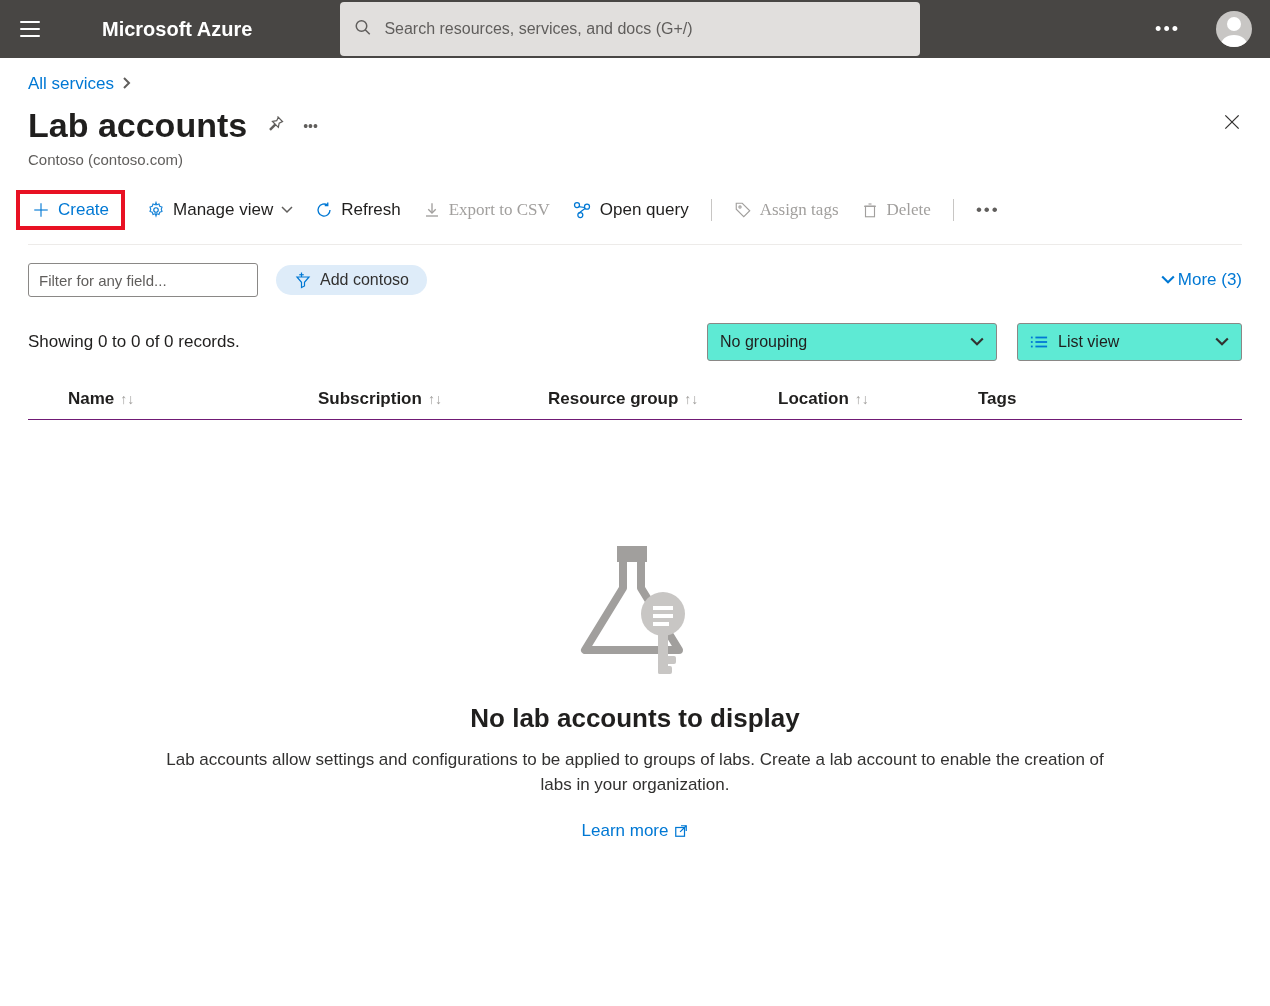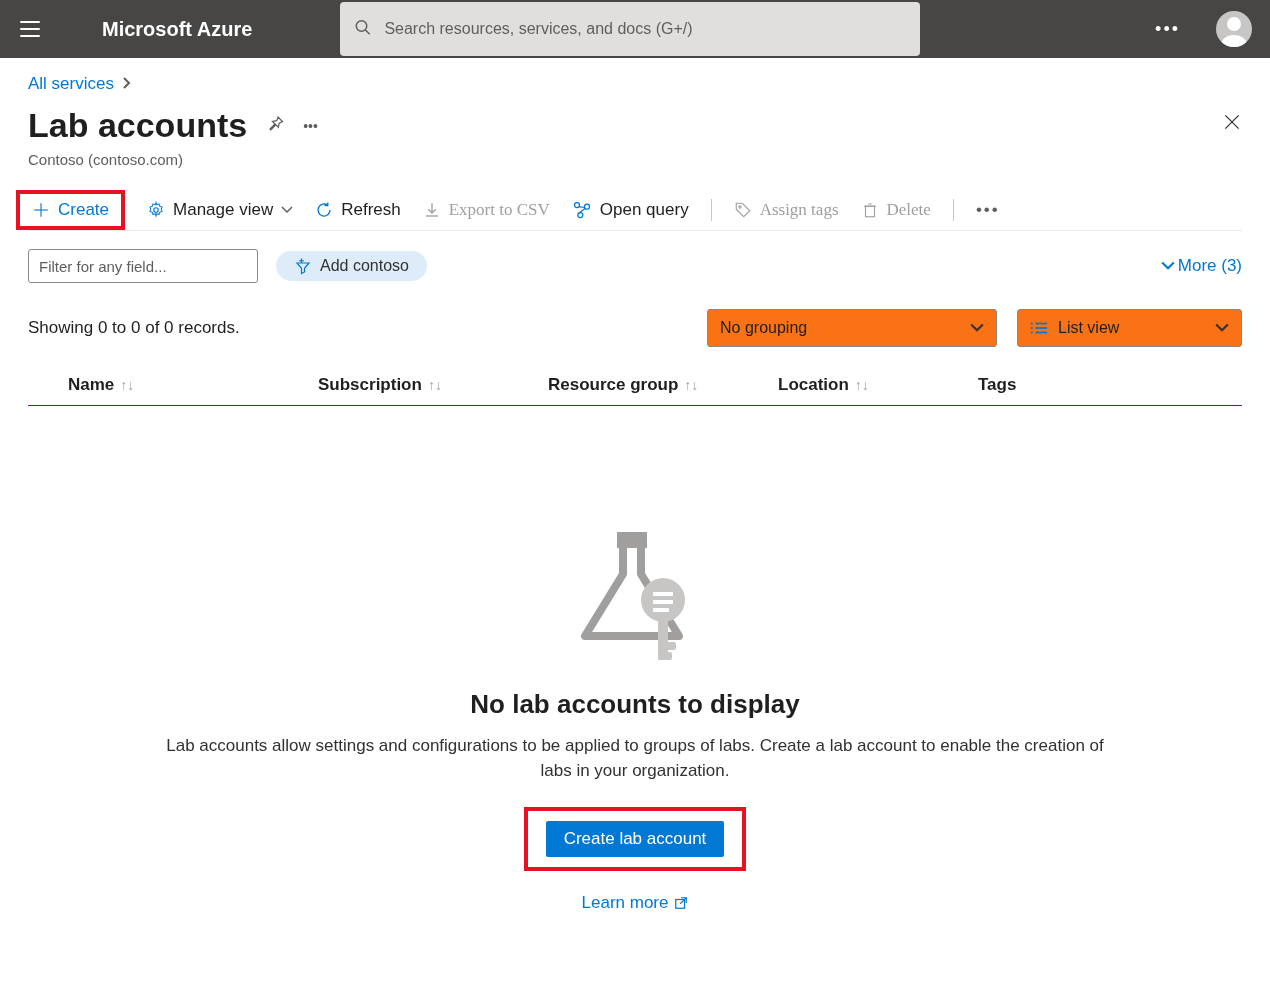--- a/index.html
+++ b/index.html
@@ -59,21 +59,21 @@
   .chev { color:#605e5c; font-size:14px;}
   .title-row { display:flex; align-items:center; gap:18px; }
   .page-title { font-size: 34px; font-weight:600; margin:0;}
   .pin-icon, .title-more { color:#605e5c; cursor:pointer; }
   .close-x { position:absolute; right:28px; top:54px; cursor:pointer; color:#323130;}
   .subtitle { color:#605e5c; font-size:15px; margin-top:6px; }
 
   
   .toolbar {
     display:flex; align-items:center; gap:22px;
-    margin-top: 22px; padding-bottom: 0;
+    margin-top: 22px; padding-bottom: 14px;
     border-bottom: 1px solid #edebe9;
   }
   .tool-btn { display:flex; align-items:center; gap:8px; font-size:17px; cursor:pointer; color:var(--text-dark); }
   .tool-btn.blue { color: var(--azure-blue); }
   .tool-btn.disabled { color: var(--text-disabled); cursor:default;font-family:Liberation Serif, serif; }
   .tool-btn svg { flex-shrink:0; }
   .tool-sep { width:1px; height:22px; background:#c8c6c4; }
   .highlight-box {
     border: 4px solid var(--highlight);
     padding: 6px 12px; margin-left:-12px;
@@ -93,21 +93,21 @@
   }
   .filter-spacer{flex:1;}
   .more-link { color:var(--azure-blue); font-size:17px; display:flex; align-items:center; gap:3px; cursor:pointer;}
 
   
   .info-row { display:flex; align-items:center; margin-top:26px; gap:20px;}
   .records-text { font-size:17px; flex:1;}
   .az-select {
     height:38px; border:1px solid var(--border-gray); border-radius:3px;
     display:flex; align-items:center; padding:0 12px; font-size:16px; gap:10px;
-    cursor:pointer; background:#f97316;
+    cursor:pointer; background:#5eead4;
   }
   .az-select .chev-down { margin-left:auto; }
   .sel-grouping{width:290px;}
   .sel-view{width:225px;}
 
   
   .thead {
     display:flex; align-items:center; margin-top:18px;
     border-bottom:1px solid #701a75; padding: 10px 0;
   }
@@ -344,23 +344,20 @@
         <rect x="93" y="126" width="14" height="8" rx="2"></rect>
       </g>
       <g stroke="#fff" stroke-width="4">
         <line x1="88" y1="68" x2="108" y2="68"></line>
         <line x1="88" y1="76" x2="108" y2="76"></line>
         <line x1="88" y1="84" x2="104" y2="84"></line>
       </g>
     </svg>
     <h2 class="empty-title">No lab accounts to display</h2>
     <p class="empty-desc">Lab accounts allow settings and configurations to be applied to groups of labs. Create a lab account to enable the creation of labs in your organization.</p>
-    <span class="primary-btn-wrap">
-      <button class="primary-btn">Create lab account</button>
-    </span>
     <div class="learn-more">
       <a href="#">
         <span>Learn more</span>
         <svg width="14" height="14" viewBox="0 0 16 16" fill="none" stroke="currentColor" stroke-width="1.4">
             <rect x="2" y="4" width="10" height="10"></rect>
             <polyline points="8,2 14,2 14,8"></polyline>
             <line x1="14" y1="2" x2="7" y2="9"></line>
           </svg>
       </a>
     </div>

